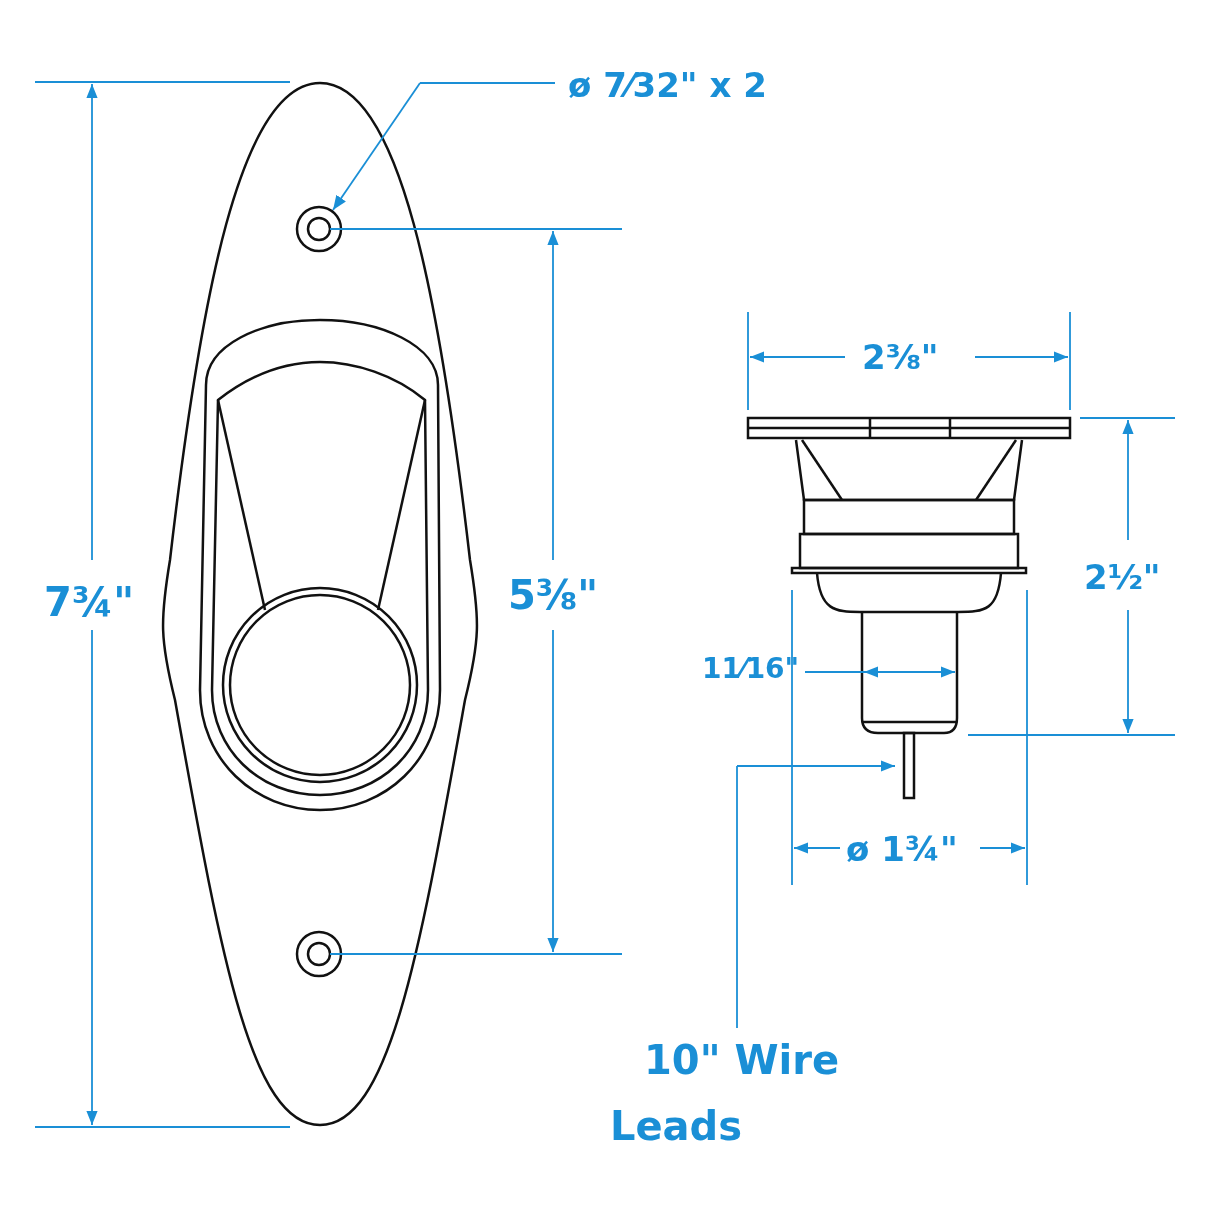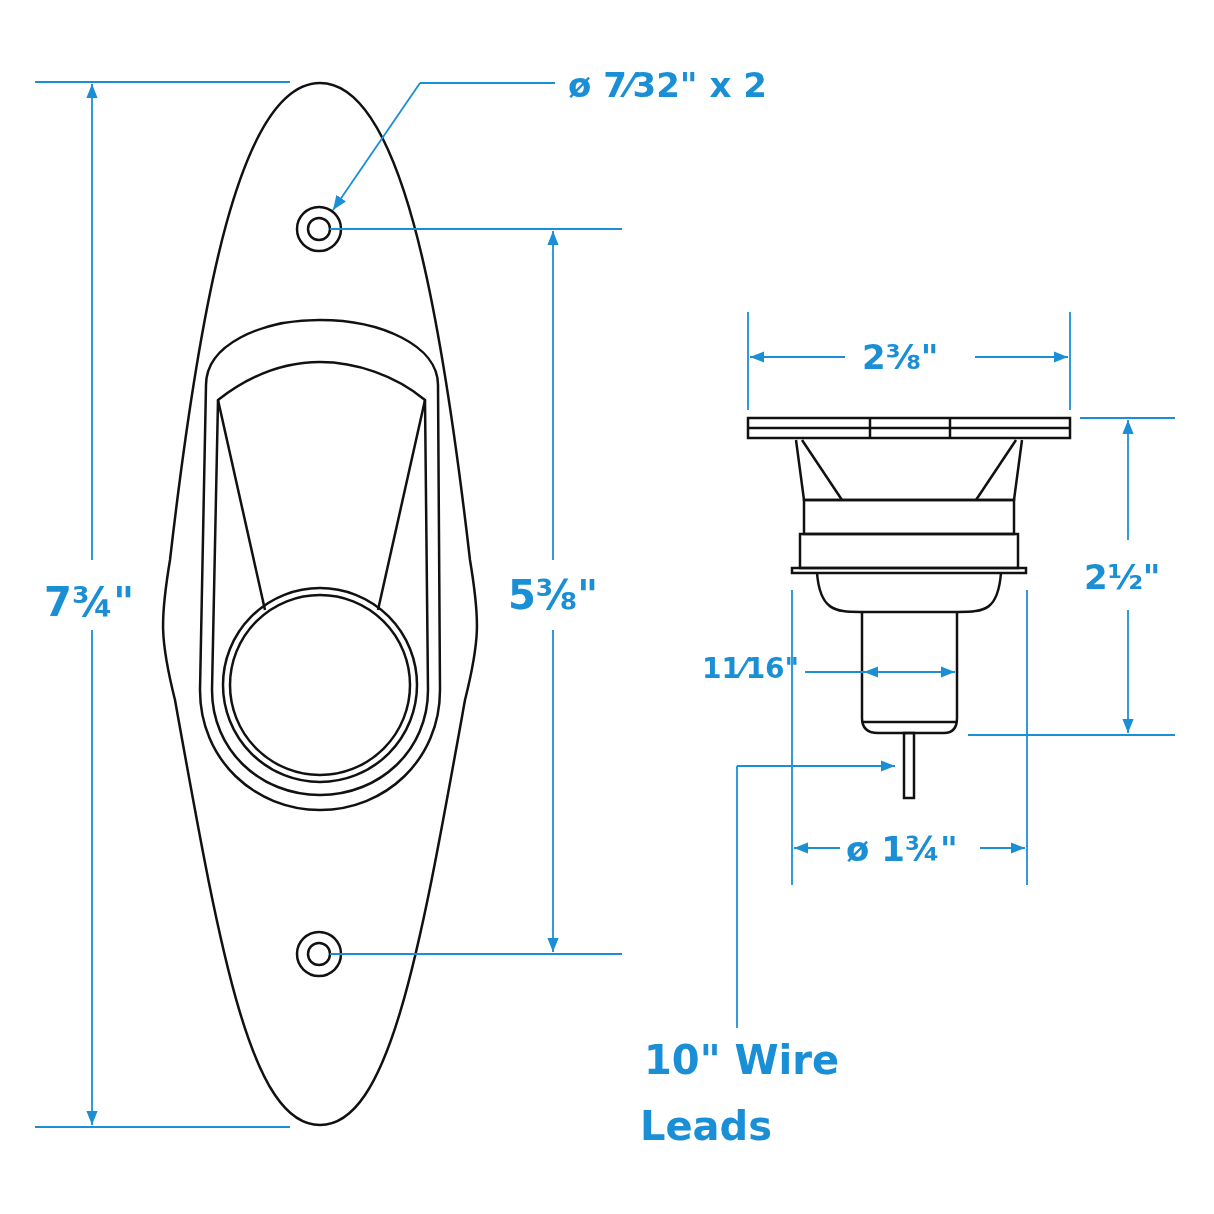--- a/index.html
+++ b/index.html
@@ -83,14 +83,14 @@
 </svg>
 
 <div class="lbl mid" style="left:568px;top:68px">ø 7⁄32" x 2</div>
 <div class="lbl big" style="left:44px;top:582px">7¾"</div>
 <div class="lbl big" style="left:508px;top:575px">5⅜"</div>
 <div class="lbl mid" style="left:862px;top:340px">2⅜"</div>
 <div class="lbl mid" style="left:1084px;top:560px">2½"</div>
 <div class="lbl sm" style="left:702px;top:655px">11⁄16"</div>
 <div class="lbl mid" style="left:846px;top:832px">ø 1¾"</div>
 <div class="lbl big" style="left:644px;top:1040px">10" Wire</div>
-<div class="lbl big" style="left:640px;top:1106px">Leads</div>
+<div class="lbl big" style="left:610px;top:1106px">Leads</div>
 </div>
 
 </body></html>

